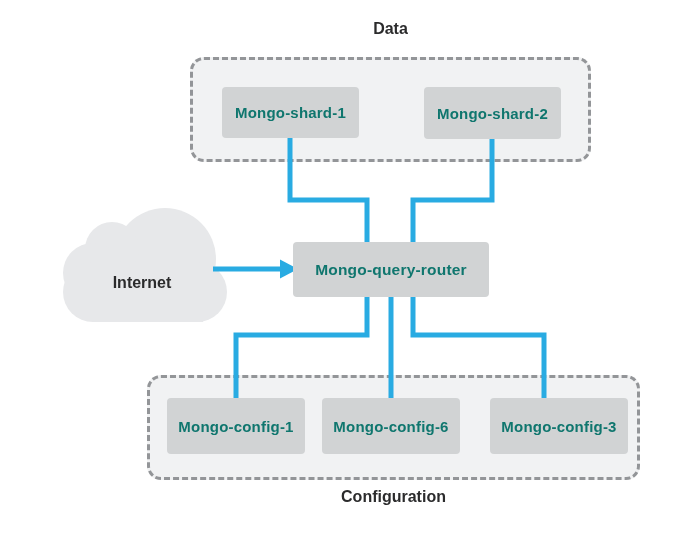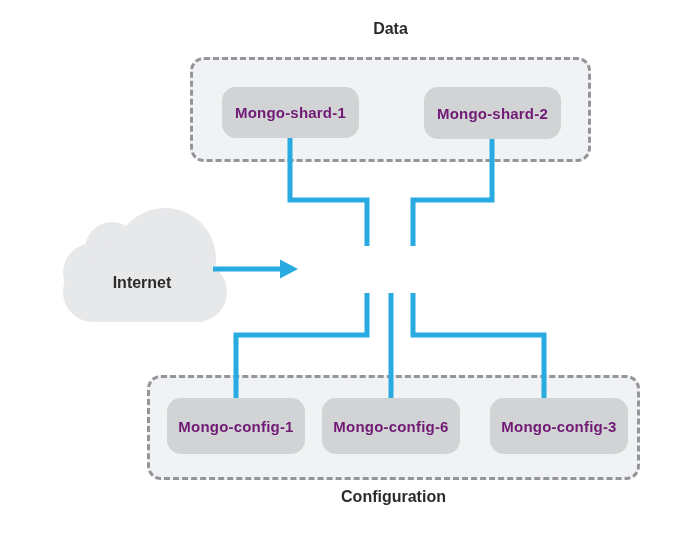--- a/index.html
+++ b/index.html
@@ -29,27 +29,27 @@
     border: 3px dashed #939598;
     border-radius: 14px;
   }
   .group-box.data-group   { left: 190px; top: 57px;  width: 401px; height: 105px; }
   .group-box.config-group { left: 147px; top: 375px; width: 493px; height: 105px; }
   .node {
     position: absolute;
     z-index: 3;
     box-sizing: border-box;
     background: #D1D3D4;
-    border-radius: 14px;
+    border-radius: 4px;
     display: flex;
     align-items: center;
     justify-content: center;
     font-weight: bold;
     font-size: 15px;
-    color: #701a75;
+    color: #0f766e;
     letter-spacing: 0.2px;
   }
   .node.shard-1 { left: 222px; top: 87px;  width: 137px; height: 51px; }
   .node.shard-2 { left: 424px; top: 87px;  width: 137px; height: 52px; }
   .node.router  { left: 293px; top: 242px; width: 196px; height: 55px; font-size: 15.5px; }
   .node.config-1 { left: 167px; top: 398px; width: 138px; height: 56px; }
   .node.config-2 { left: 322px; top: 398px; width: 138px; height: 56px; }
   .node.config-3 { left: 490px; top: 398px; width: 138px; height: 56px; }
   .section-label {
     position: absolute;
@@ -103,17 +103,18 @@
     </g>
   </svg>
 
   <div class="section-label data-label">Data</div>
   <div class="section-label config-label">Configuration</div>
 
   <div class="cloud-label">Internet</div>
 
   <div class="node shard-1">Mongo-shard-1</div>
   <div class="node shard-2">Mongo-shard-2</div>
+  <div class="node router">Mongo-query-router</div>
   <div class="node config-1">Mongo-config-1</div>
   <div class="node config-2">Mongo-config-6</div>
   <div class="node config-3">Mongo-config-3</div>
 
 </div>
 
 </body></html>

